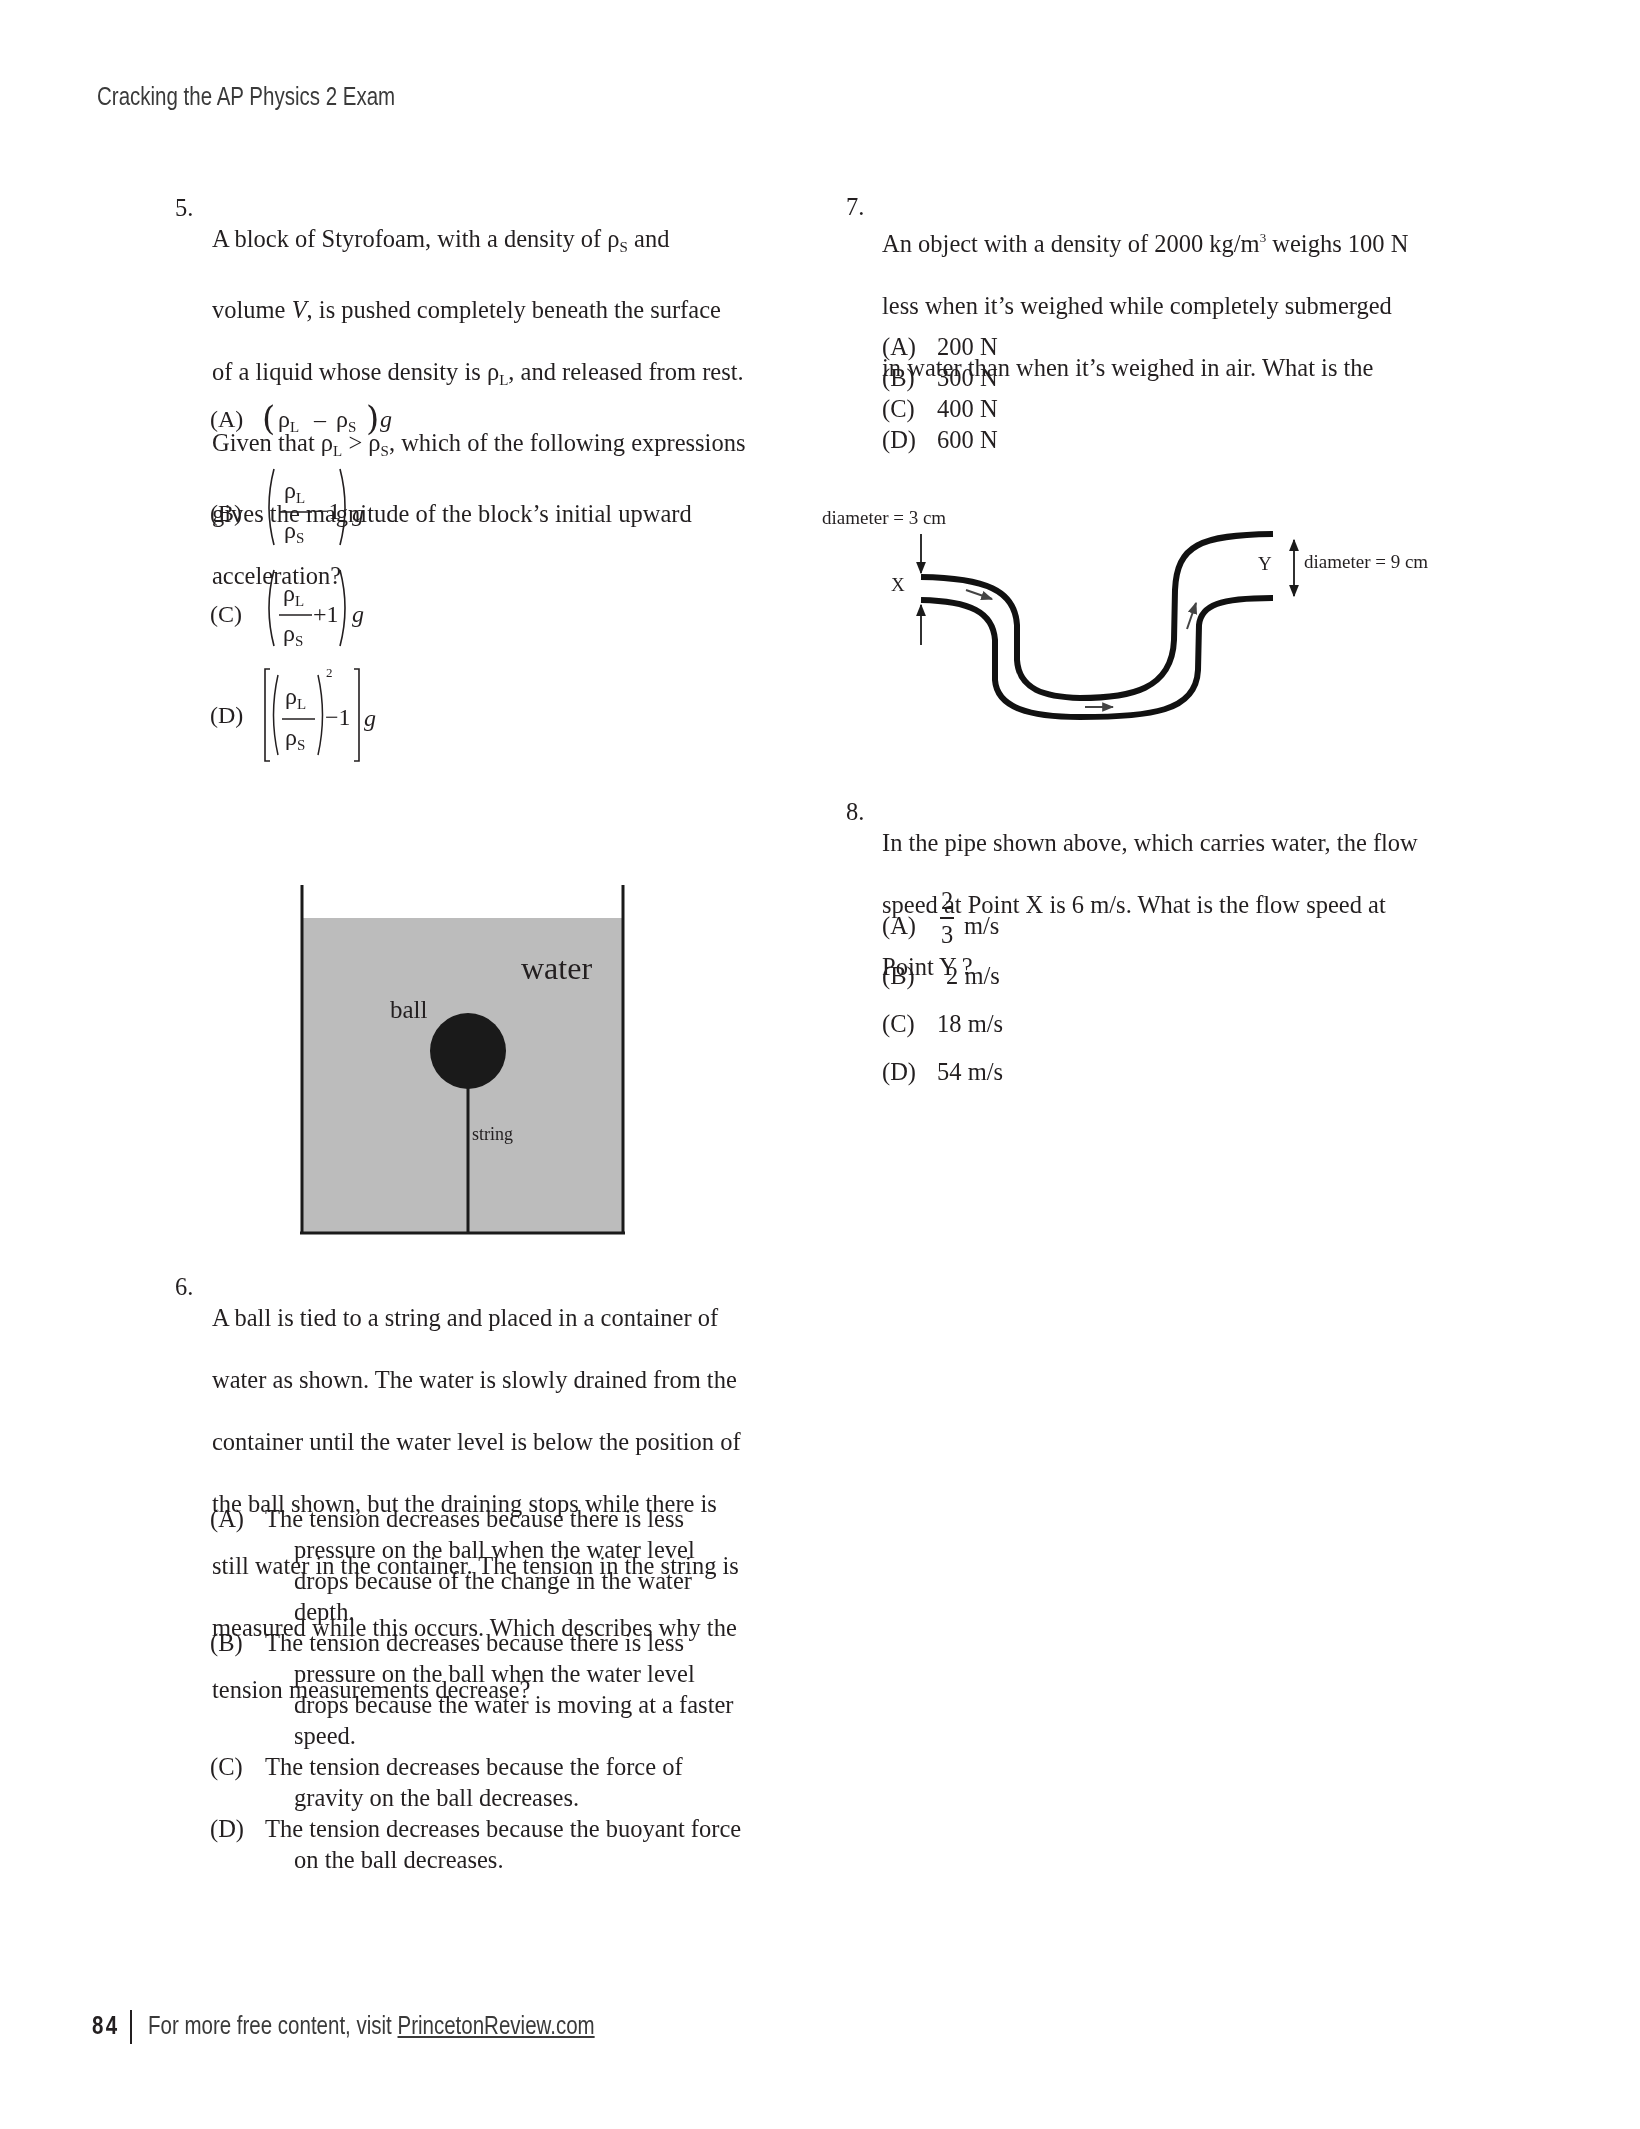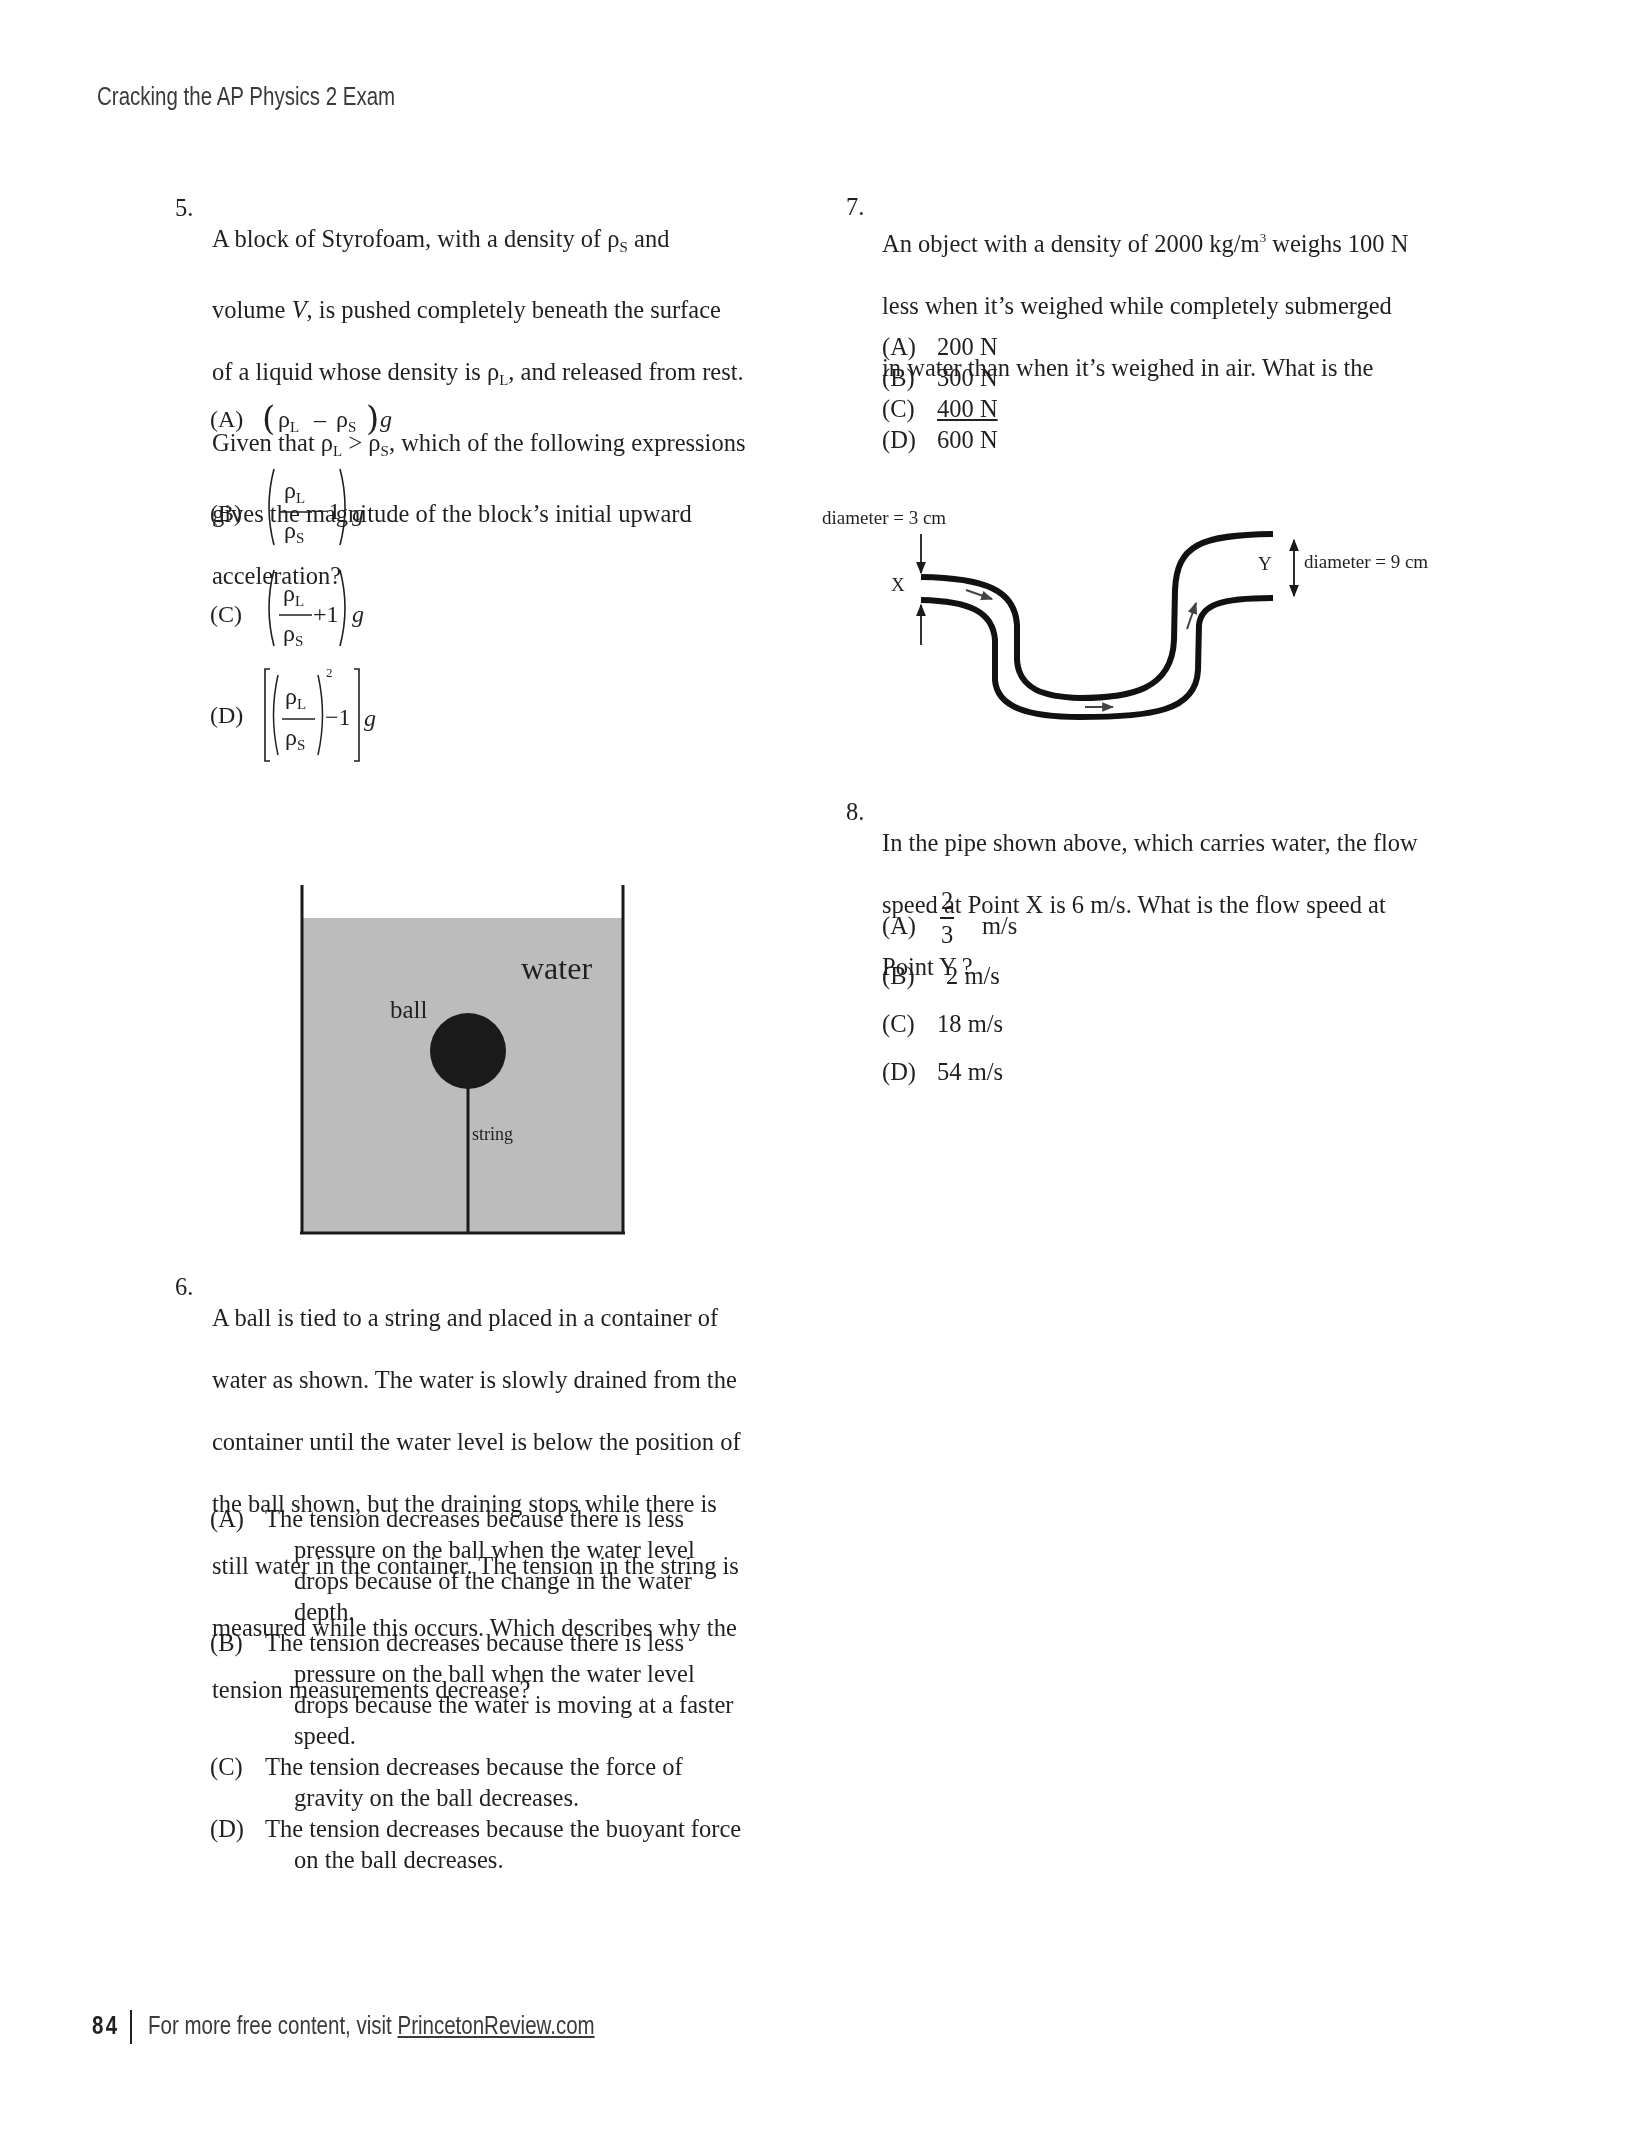--- a/index.html
+++ b/index.html
@@ -173,21 +173,21 @@
 <div class="opt" style="left:882px; top:331px; width:200px; height:31px;">
   <span class="lbl">(A)</span>
   <span class="val" style="left:55px;">200 N</span>
 </div>
 <div class="opt" style="left:882px; top:362px; width:200px; height:31px;">
   <span class="lbl">(B)</span>
   <span class="val" style="left:55px;">300 N</span>
 </div>
 <div class="opt" style="left:882px; top:393px; width:200px; height:31px;">
   <span class="lbl">(C)</span>
-  <span class="val" style="left:55px;text-decoration:underline;">400 N</span>
+  <span class="val" style="left:55px;">400 N</span>
 </div>
 <div class="opt" style="left:882px; top:424px; width:200px; height:31px;">
   <span class="lbl">(D)</span>
   <span class="val" style="left:55px;">600 N</span>
 </div>
 
 <svg style="position:absolute; left:810px; top:500px;" width="640" height="230" viewBox="810 500 640 230">
   <defs>
     <marker id="ah" viewBox="0 0 10 10" refX="9" refY="5" markerWidth="7" markerHeight="7" orient="auto-start-reverse">
       <path d="M0 1 L10 5 L0 9 Z" fill="#1a1a1a"></path>
@@ -221,21 +221,21 @@
     <span class="line">In the pipe shown above, which carries water, the flow</span>
     <span class="line">speed at Point X is 6 m/s. What is the flow speed at</span>
     <span class="line">Point Y ?</span>
   </div>
 </div>
 <div class="opt" style="left:882px; top:885px; width:200px; height:70px;">
   <span class="lbl" style="top:25px;">(A)</span>
   <span class="val" style="left:59px; top:0;">2</span>
   <span class="val" style="left:58px; top:32px; width:14px; height:1.5px; background:#231f20;"></span>
   <span class="val" style="left:59px; top:34px;">3</span>
-  <span class="val" style="left:100px; top:25px;">m/s</span>
+  <span class="val" style="left:82px; top:25px;">m/s</span>
 </div>
 <div class="opt" style="left:882px; top:960px; width:200px; height:31px;">
   <span class="lbl">(B)</span>
   <span class="val" style="left:64px;">2 m/s</span>
 </div>
 <div class="opt" style="left:882px; top:1008px; width:200px; height:31px;">
   <span class="lbl">(C)</span>
   <span class="val" style="left:55px;">18 m/s</span>
 </div>
 <div class="opt" style="left:882px; top:1056px; width:200px; height:31px;">

